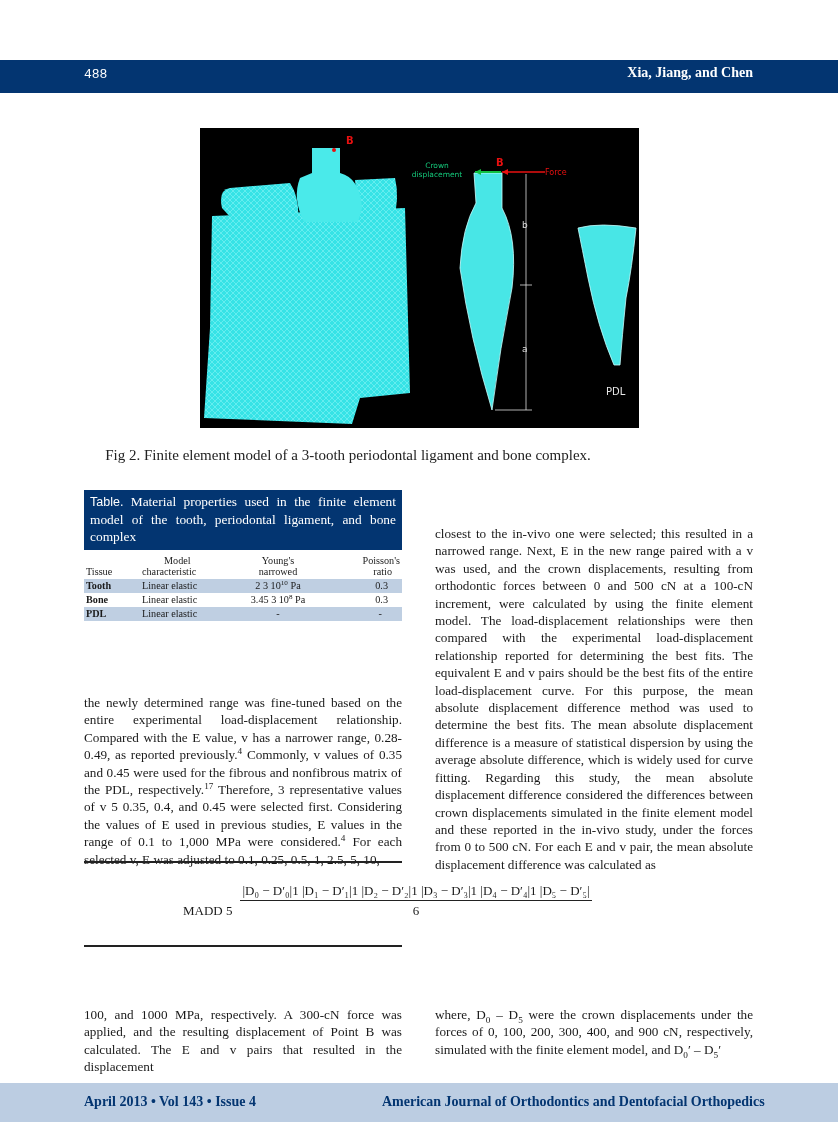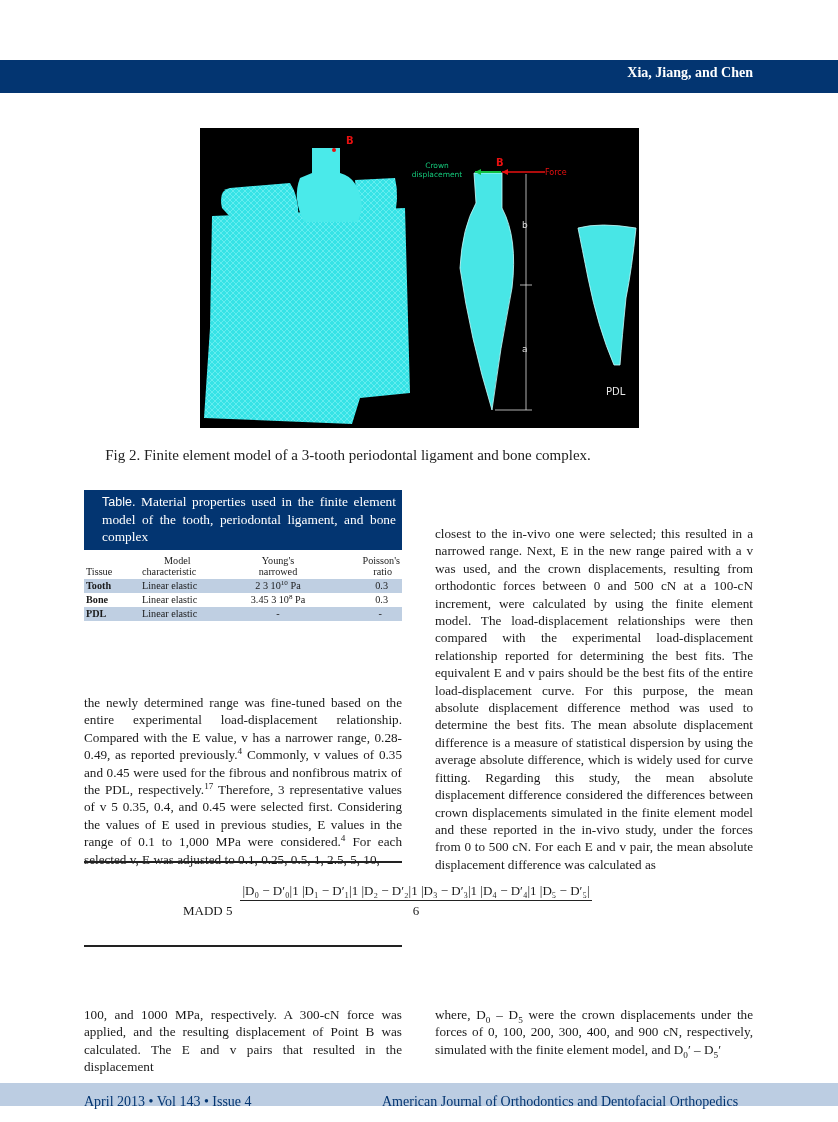--- a/index.html
+++ b/index.html
@@ -5,40 +5,40 @@
   html, body { margin: 0; padding: 0; }
   body {
     width: 838px; height: 1122px; background: #ffffff; position: relative; overflow: hidden;
     font-family: "Liberation Serif", "DejaVu Serif", serif; color: #1a1a1a;
   }
   .header-bar {
     position: absolute; left: 0; top: 60px; width: 838px; height: 33px; background: #033571;
     color: #ffffff;
   }
   .header-bar .pagenum {
-    position: absolute; left: 84px; top: 7px; font-family: Liberation Serif, serif;
-    font-size: 13px; font-stretch: condensed; margin-top: 25px;
+    position: absolute; left: 84px; top: 7px; font-family: Liberation Mono, monospace;
+    font-size: 13px; font-stretch: condensed;
   }
   .header-bar .authors {
     position: absolute; right: 85px; top: 5px; font-size: 14px; font-weight: bold;
   }
   .figure {
     position: absolute; left: 200px; top: 128px; width: 439px; height: 300px; background: #000;
   }
   .figure svg { display: block; }
   .caption {
     position: absolute; left: 0; width: 696px; top: 447px; text-align: center;
     font-family: Liberation Serif, serif; font-size: 15px; color: #222;
   }
   .table-box {
     position: absolute; left: 84px; top: 490px; width: 318px;
   }
   .table-title {
     background: #033571; color: #fff; font-size: 13.4px; line-height: 17px;
-    padding: 3px 6px 5px 18px; text-align: justify;
+    padding: 3px 6px 5px 6px; text-align: justify;
   }
   .table-title .lbl { font-family: "Liberation Sans", sans-serif; font-size: 12.5px; }
   table.mat {
     width: 318px; border-collapse: collapse; margin-top: 5px; font-size: 10.2px;
   }
   table.mat th {
     font-weight: normal; vertical-align: bottom; line-height: 11px; padding: 0 2px 2px 2px;
   }
   table.mat td { padding: 1px 2px; line-height: 12px; }
   table.mat tr.shaded td { background: #bfcfe2; }
@@ -53,22 +53,23 @@
   .equation {
     position: absolute; left: 183px; top: 883px; display: flex; align-items: flex-end;
     font-size: 13px;
   }
   .equation .lhs { margin-top: 9px; margin-right: 8px; }
   .frac { display: inline-block; text-align: center; }
   .frac .num { border-bottom: 1px solid #222; padding: 0 2px 1px 2px; white-space: nowrap; }
   .frac .den { padding-top: 2px; }
   sup, sub { font-size: 70%; line-height: 0; }
   .footer-bar {
-    position: absolute; left: 0; top: 1083px; width: 838px; height: 23px; background: #bccde2;
+    position: absolute; left: 0; top: 1083px; width: 838px; height: 39px; background: #bccde2;
     color: #033571;
+    font-weight: bold;
   }
   .footer-bar .issue { position: absolute; left: 84px; top: 11px; font-size: 14px; }
   .footer-bar .journal { position: absolute; left: 382px; top: 11px; font-size: 14px; }
 </style>
 </head>
 <body>
 
 <div class="header-bar">
   <span class="pagenum">488</span>
   <span class="authors">Xia, Jiang, and Chen</span>

